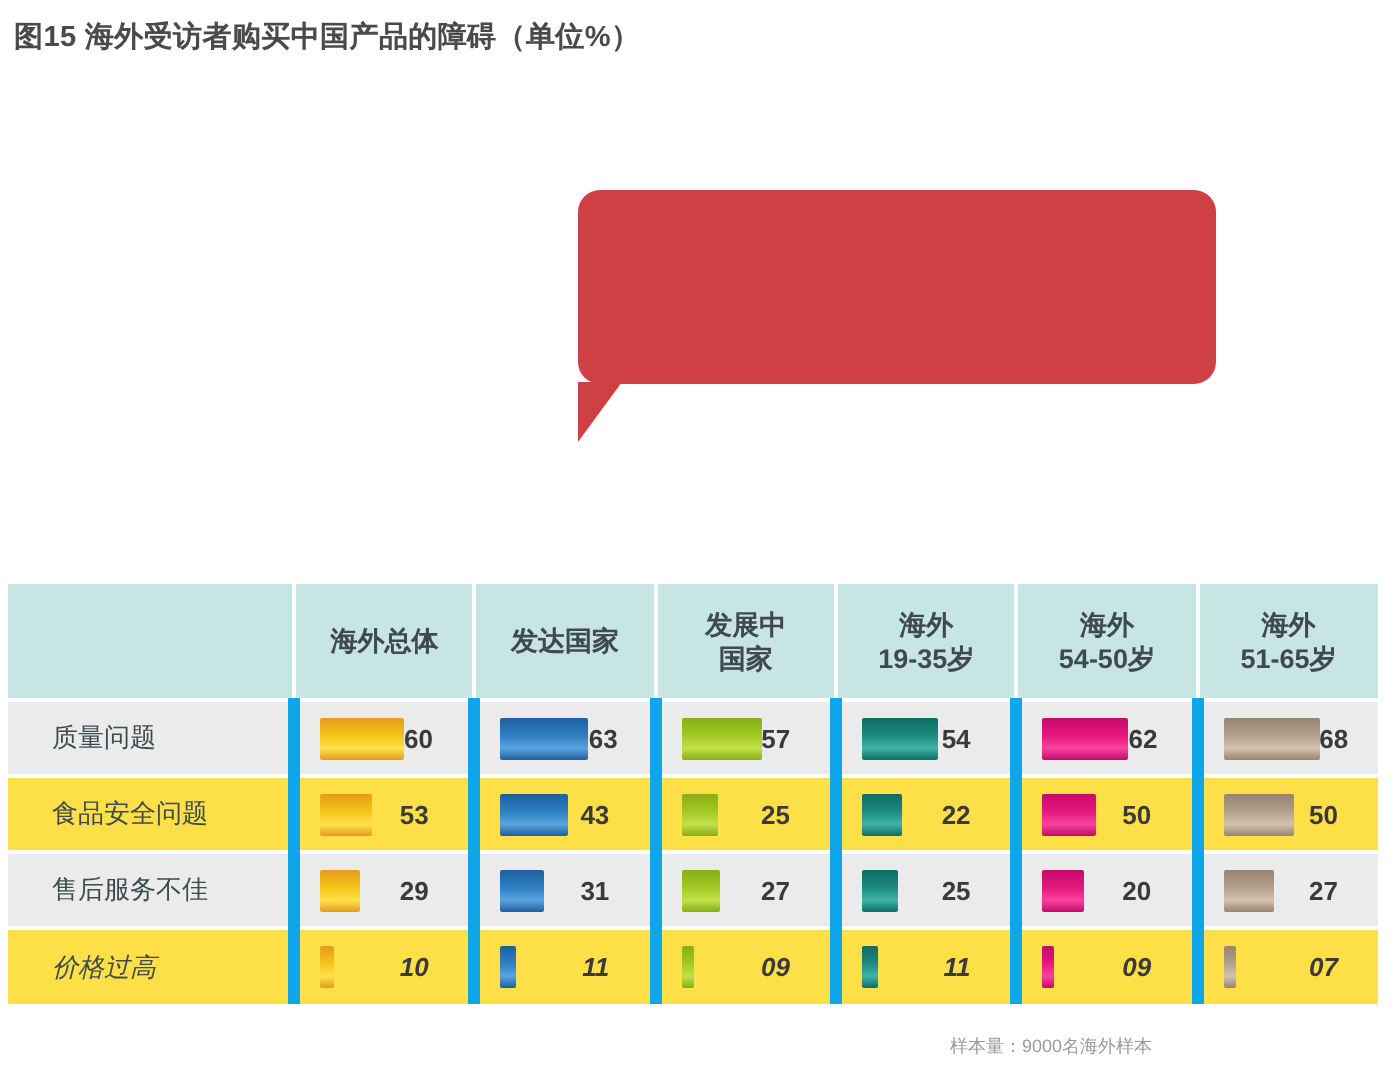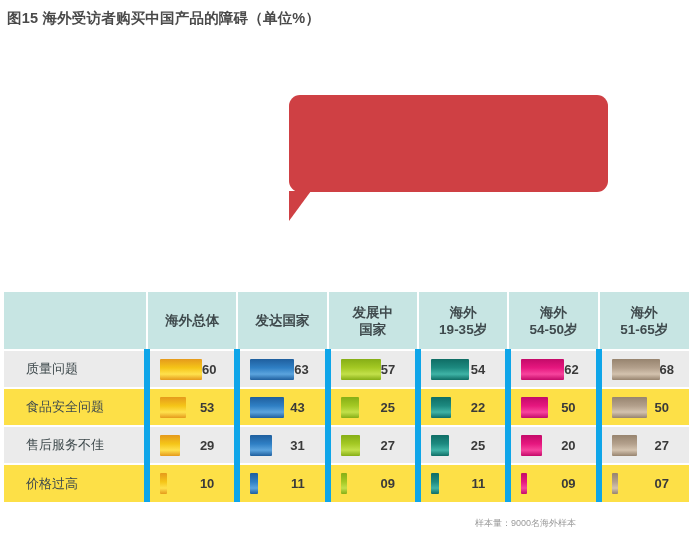--- a/index.html
+++ b/index.html
@@ -79,21 +79,21 @@
 
   .table td {
     height: 38px;
     vertical-align: middle;
     border-right: 6px solid #0ea5e9;
     border-bottom: 2px solid #ffffff;
     font-size: 13px;
     color: #3f4a4d;
   }
   .table td:last-child { border-right: none; }
-  .table tr:last-child td { border-bottom: none; }
+  .table tr:last-child td { border-bottom: none; font-style: italic; }
 
   .table tr.odd  td { background: #ebebeb; }
   .table tr.even td { background: #fde047; }
 
   .rowlabel {
     padding-left: 22px;
     font-size: 12.5px;
     color: #4a4a4a;
     white-space: nowrap;
   }

